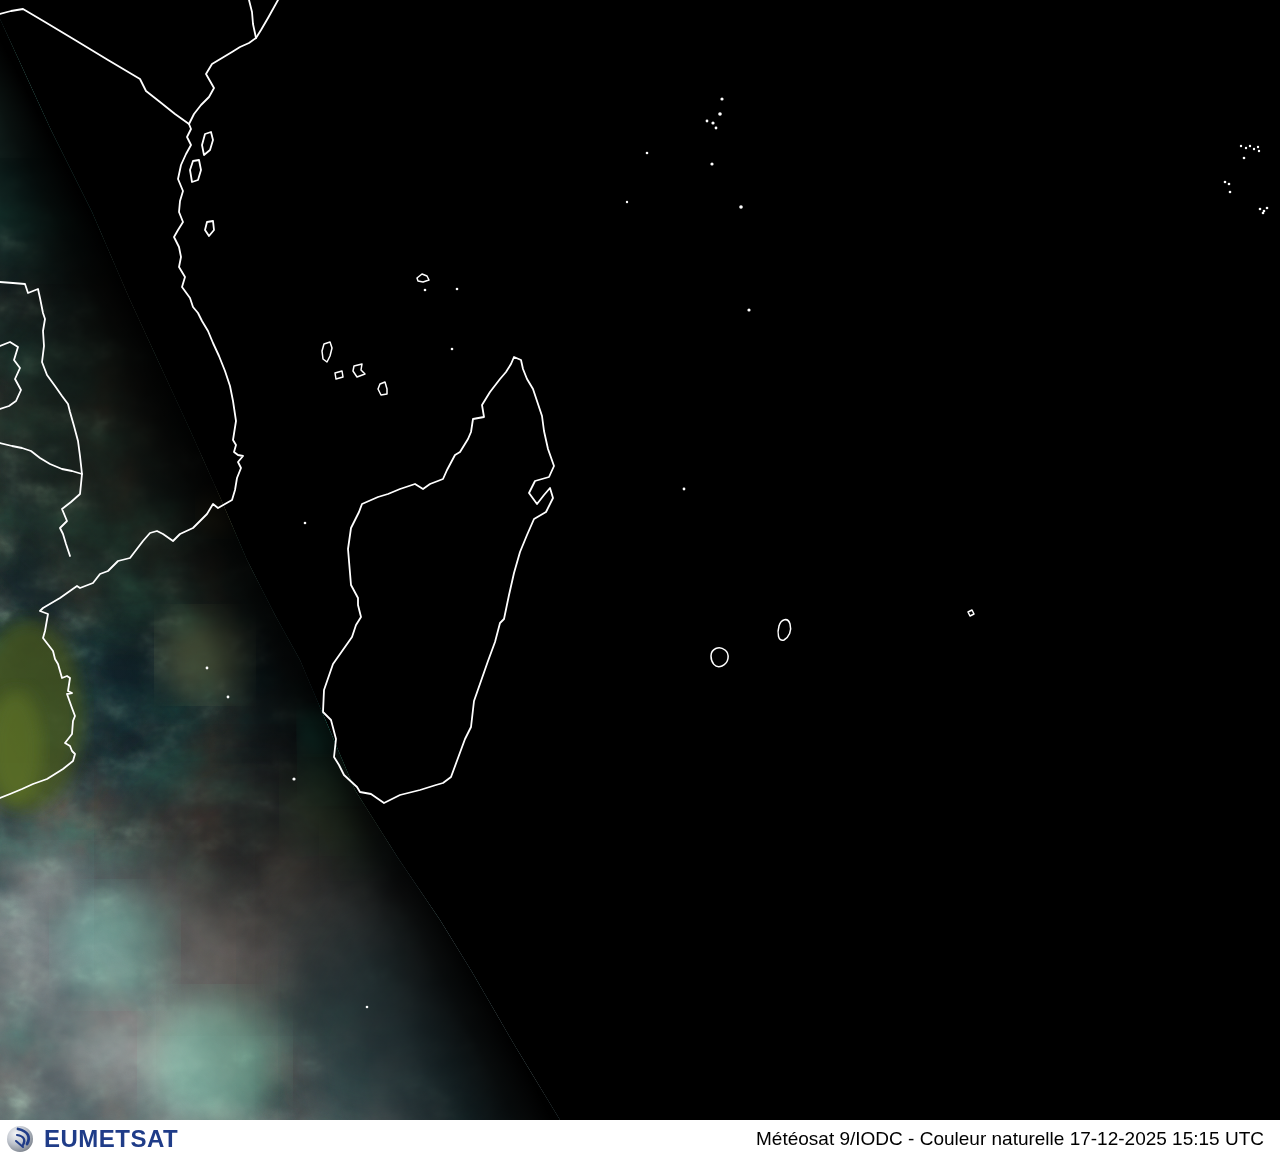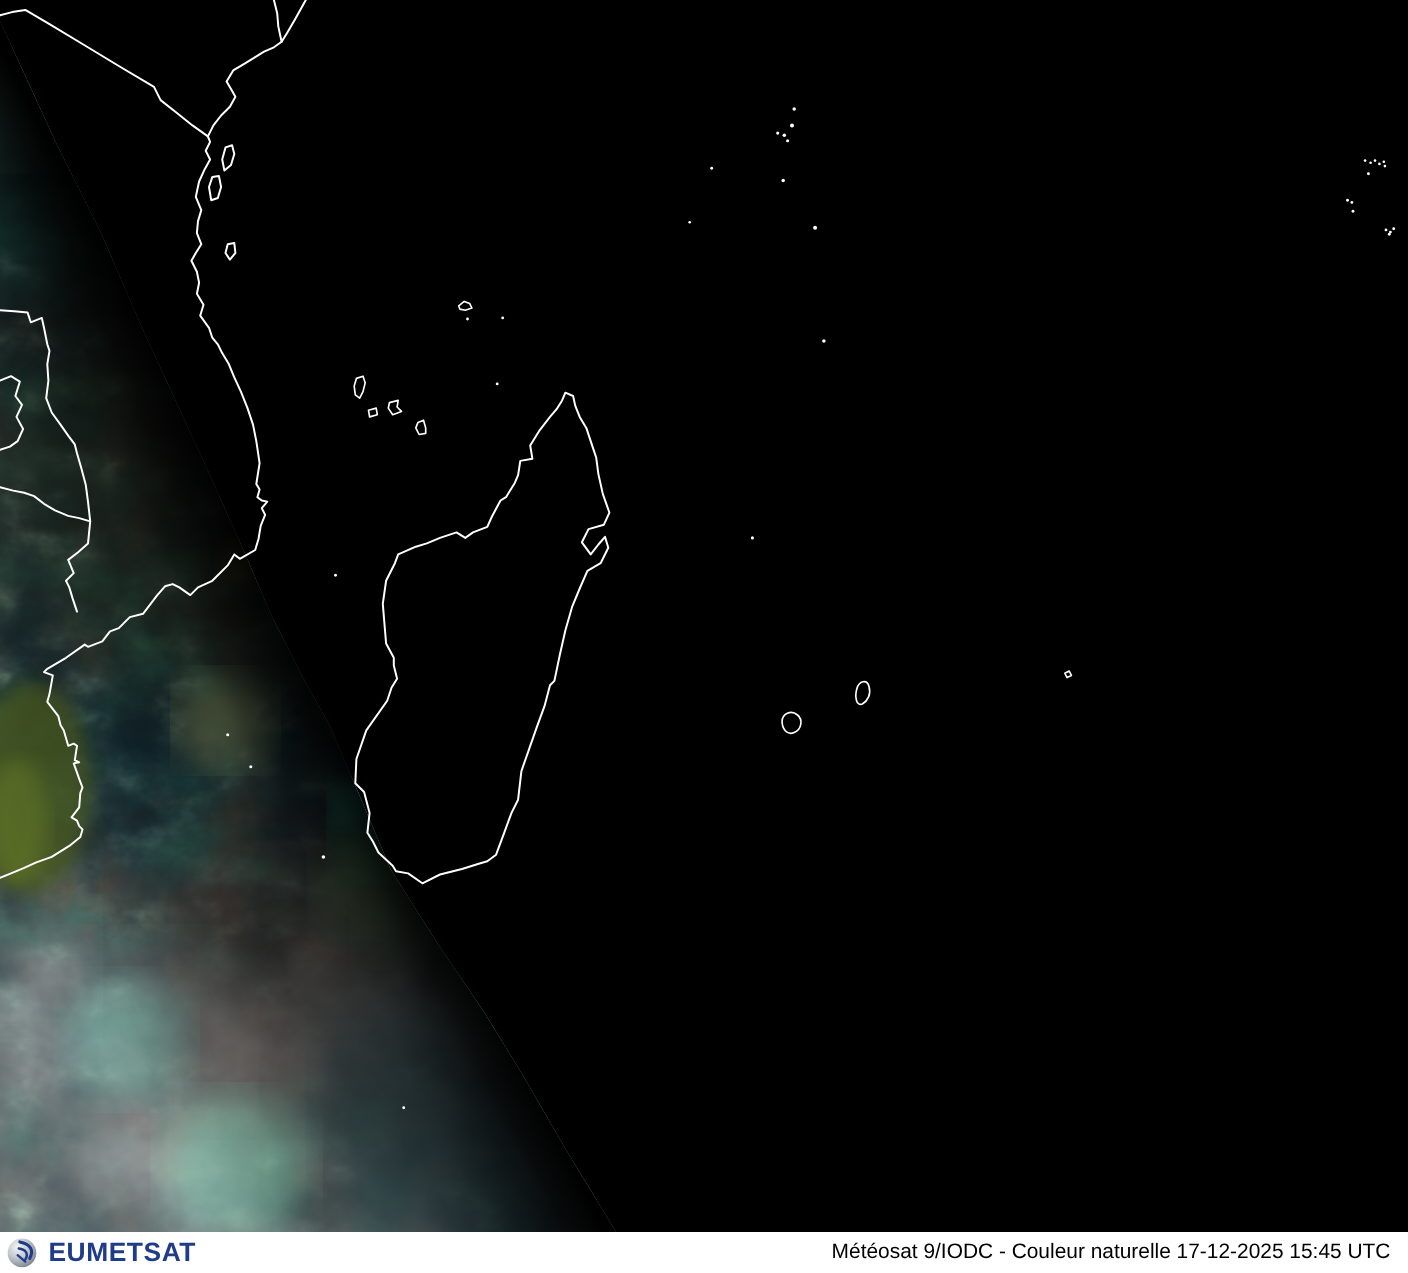--- a/index.html
+++ b/index.html
@@ -228,16 +228,16 @@
             <stop offset="1" stop-color="#62686f"></stop>
           </radialGradient>
         </defs>
         <circle cx="15" cy="16" r="13" fill="url(#globeGrad)"></circle>
         <path d="M13,6 C23,8 26,14 22,21" stroke="#1f3c88" stroke-width="2.8" fill="none" stroke-linecap="round"></path>
         <path d="M12,12 C19,13 21,17 18,22" stroke="#1f3c88" stroke-width="2.2" fill="none" stroke-linecap="round"></path>
         <path d="M11,18 L18,24" stroke="#1f3c88" stroke-width="2" fill="none" stroke-linecap="round"></path>
       </svg>
       <span class="logo-text">EUMETSAT</span>
     </div>
-    <div class="caption">Météosat 9/IODC - Couleur naturelle 17-12-2025 15:45 UTC</div>
+    <div class="caption">Météosat 9/IODC - Couleur naturelle 17-12-2025 15:15 UTC</div>
   </div>
 
 </div>
 
 </body></html>

